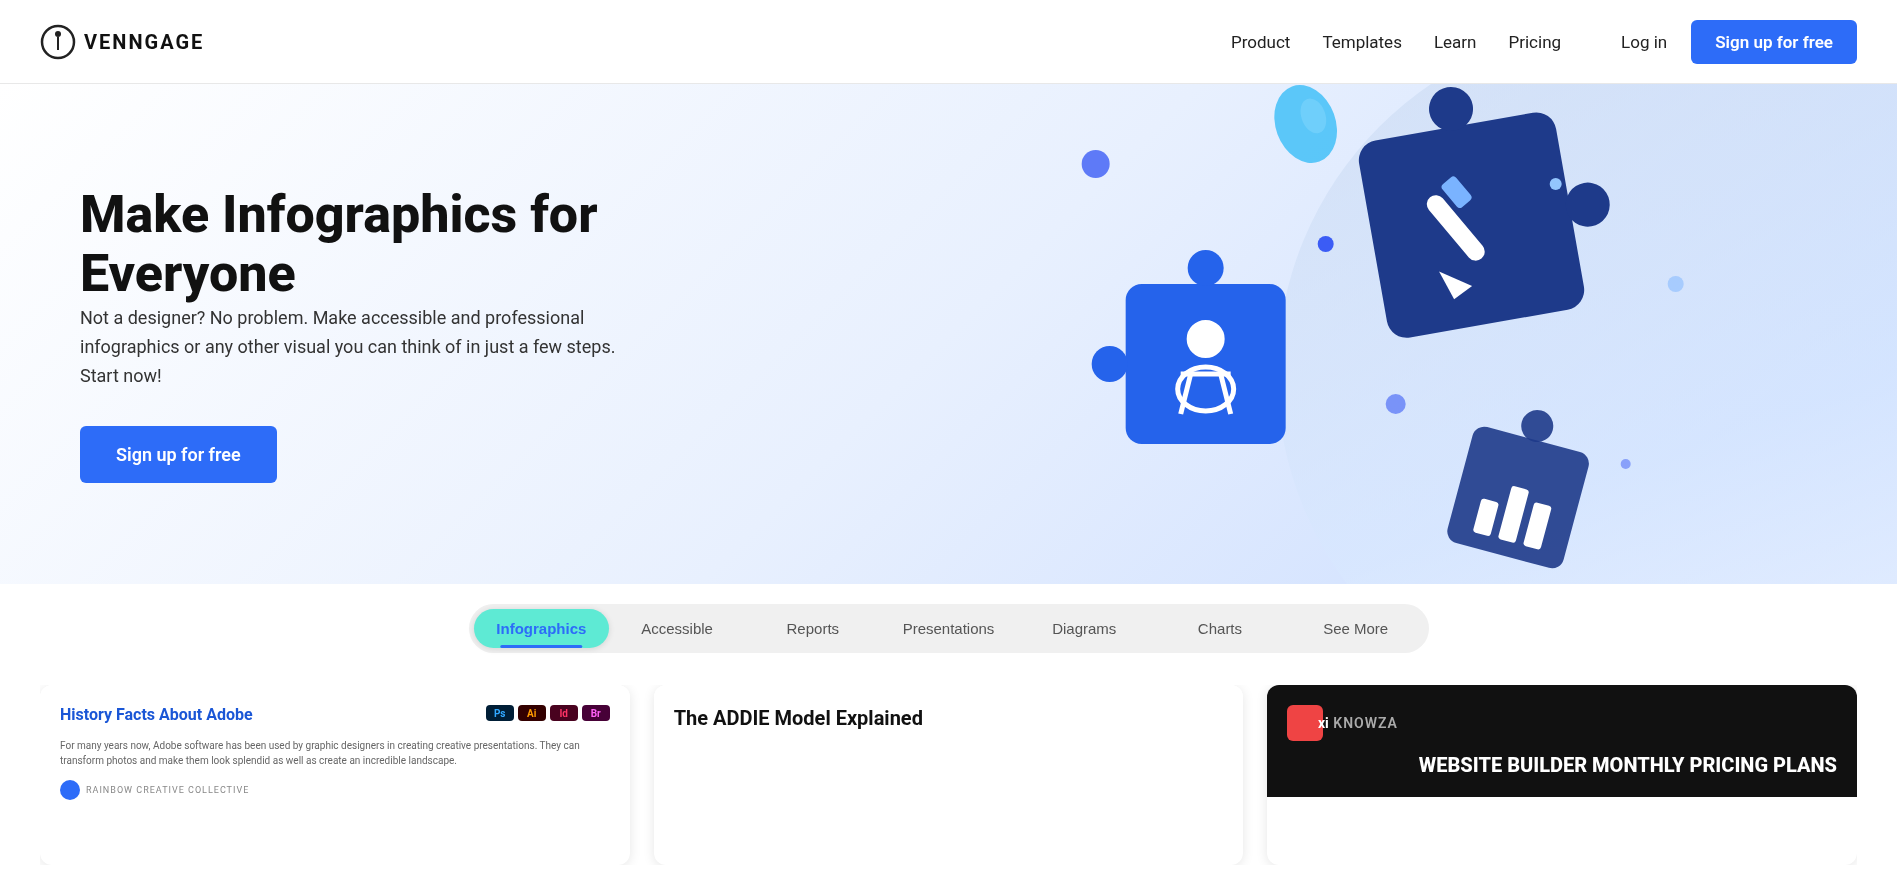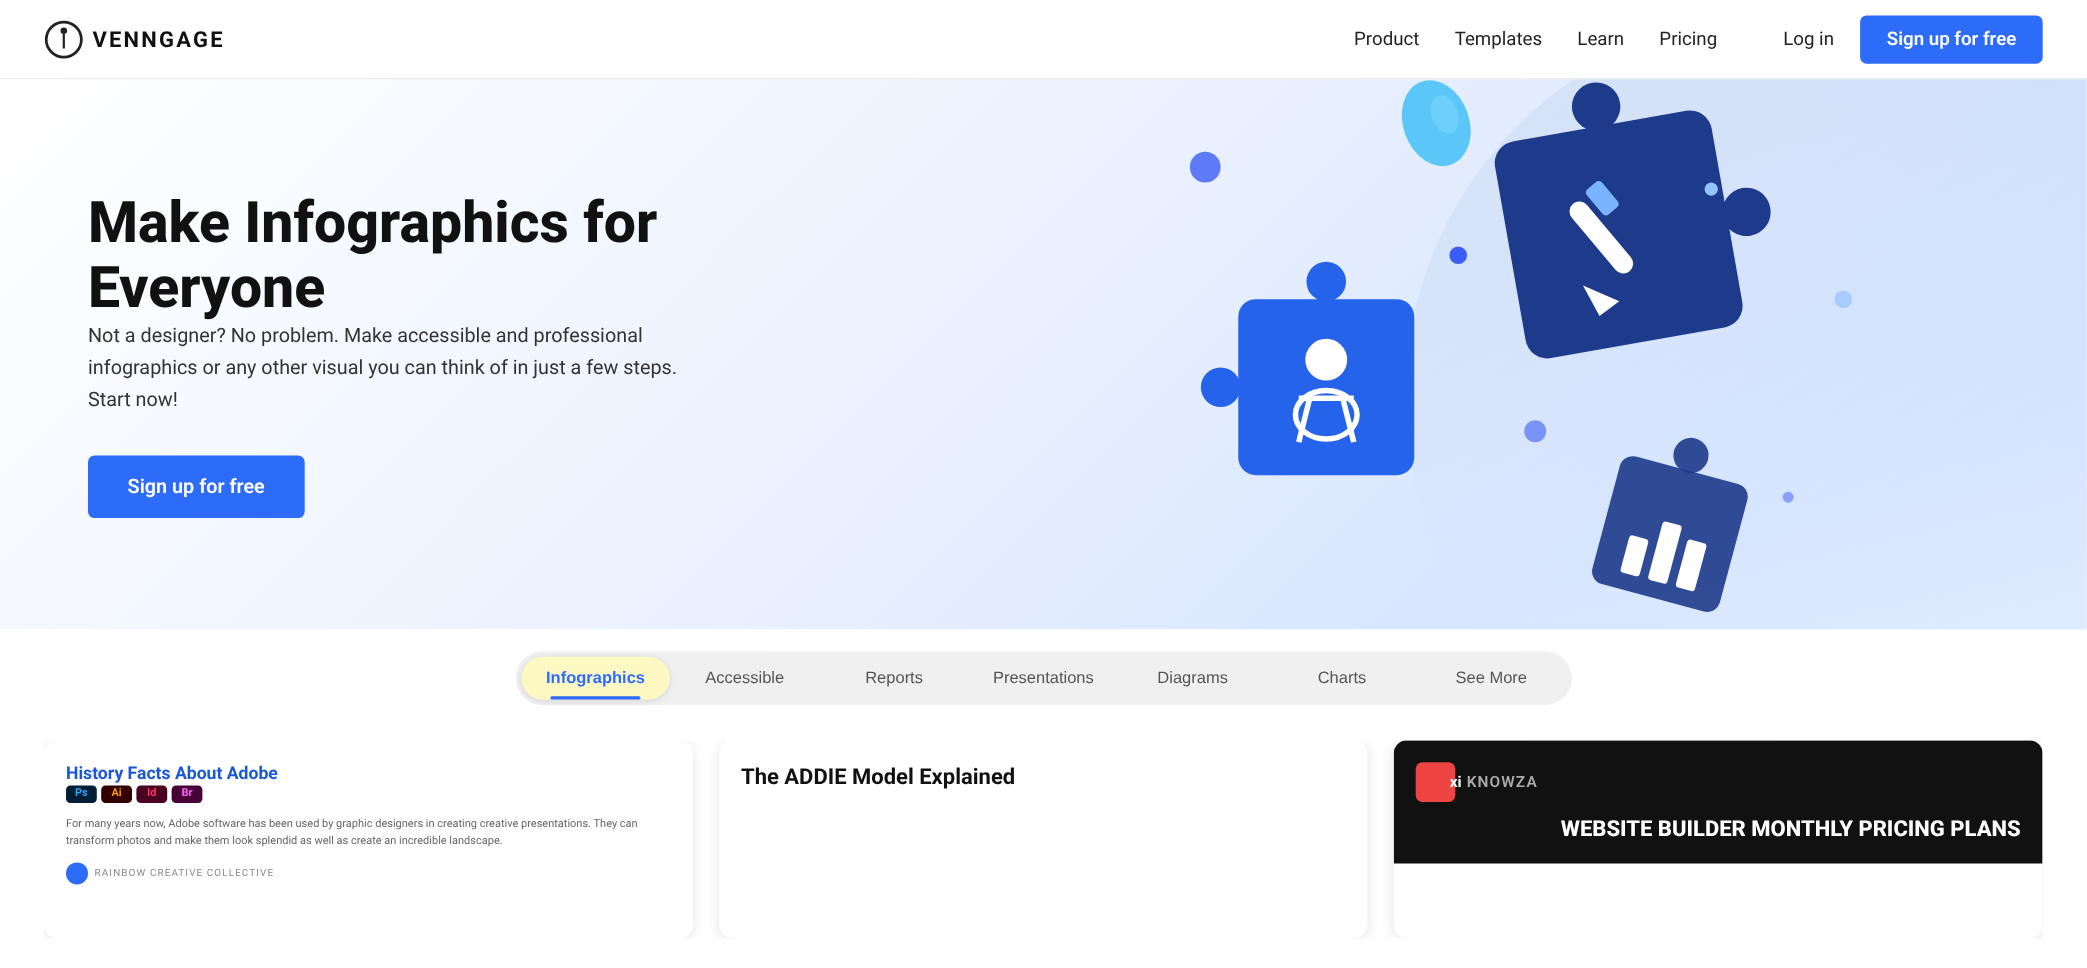--- a/index.html
+++ b/index.html
@@ -3,21 +3,21 @@
   <meta charset="utf-8">
   <style>
     * { margin: 0; padding: 0; box-sizing: border-box; }
     body { font-family: -apple-system, BlinkMacSystemFont, 'Segoe UI', Roboto, sans-serif; overflow-x: hidden; background: #fff; }
 
     
     .navbar {
       display: flex;
       align-items: center;
       padding: 0 40px;
-      height: 72px;
+      height: 84px;
       border-bottom: 1px solid #e8e8e8;
       background: #fff;
       position: relative;
       z-index: 10;
     }
     .logo-area {
       display: flex;
       align-items: center;
       gap: 8px;
       margin-right: auto;
@@ -163,21 +163,20 @@
     
     .card-adobe {
       background: #fff;
       padding: 20px;
     }
     .card-adobe-header {
       display: flex;
       align-items: flex-start;
       justify-content: space-between;
       margin-bottom: 12px;
-      flex-direction: column;
     }
     .card-adobe-title {
       font-size: 16px;
       font-weight: 700;
       color: #1a56d6;
       max-width: 55%;
       line-height: 1.3;
     }
     .adobe-icons {
       display: flex;
@@ -324,21 +323,21 @@
       background: transparent;
       border-radius: 32px;
       font-size: 15px;
       font-weight: 500;
       cursor: pointer;
       color: #555;
       transition: all 0.2s;
       white-space: nowrap;
     }
     .tab-btn.active {
-      background: #fef9c3;
+      background: #5eead4;
       color: #2d6cf8;
       font-weight: 700;
       box-shadow: 0 1px 6px rgba(0,0,0,0.12);
       position: relative;
     }
     .tab-btn.active::after {
       content: '';
       position: absolute;
       bottom: 0;
       left: 50%;

